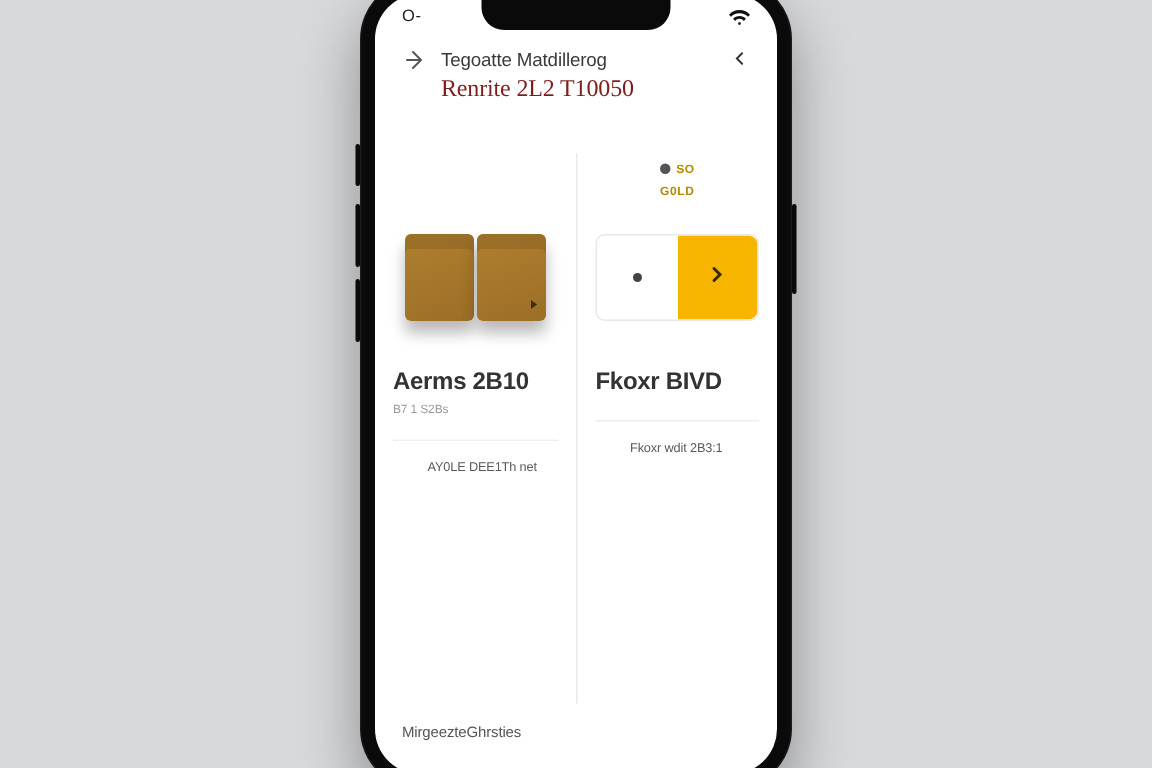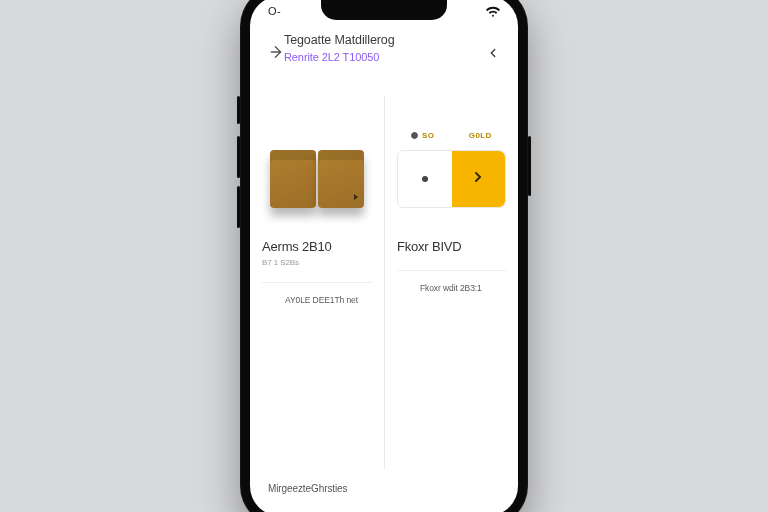--- a/index.html
+++ b/index.html
@@ -66,42 +66,44 @@
   .wifi {
     width: 14px;
     height: 14px;
     position: relative;
   }
   .wifi svg { display: block; }
 
   .header {
     padding: 6px 18px 4px 18px;
     display: flex;
-    align-items: flex-end;
+    align-items: flex-start;
+    gap: 10px;
   }
   .back-arrow {
     width: 16px;
     flex-shrink: 0;
     color: #555;
   }
   .header-titles {
     flex: 1;
     line-height: 1.28;
   }
   .header-titles .line1 {
     font-size: 12.5px;
     color: #3a3a3a;
     font-weight: 500;
     letter-spacing: -0.1px;
   }
   .header-titles .line2 {
-    font-size: 11px;
-    color: #8b5cf6;
+    font-size: 16px;
+    color: #7f1d1d;
     letter-spacing: -0.1px;
     margin-top: 2px;
+    font-family: Liberation Serif, serif;
   }
   .header-action {
     width: 14px;
     color: #333;
     flex-shrink: 0;
   }
 
   .content {
     flex: 1;
     margin-top: 28px;
@@ -142,21 +144,22 @@
     width: 0; height: 0;
     border-left: 4px solid #3d2c10;
     border-top: 3px solid transparent;
     border-bottom: 3px solid transparent;
   }
 
   .option-row {
     display: flex;
     align-items: center;
     gap: 6px;
-    margin-bottom: 10px;
+    margin-bottom: 24px;
+    flex-direction: column;
   }
   .radio-dot {
     width: 7px; height: 7px;
     border: 1.5px solid #555;
     border-radius: 50%;
     display: inline-block;
   }
   .radio-dot.filled { background:#555; }
   .opt-label {
     font-size: 8px;
@@ -194,23 +197,24 @@
     color: #3a2a00;
     font-size: 18px;
     font-weight: 700;
   }
 
   .info-block {
     margin-top: 22px;
     line-height: 1.35;
   }
   .info-title {
-    font-size: 13px;
+    font-size: 16px;
     color: #333;
     letter-spacing: -0.2px;
+    font-weight: bold;
   }
   .info-sub {
     font-size: 8px;
     color: #9a9a9a;
     letter-spacing: -0.1px;
     margin-top: 2px;
   }
 
   .divider {
     height: 1px;

